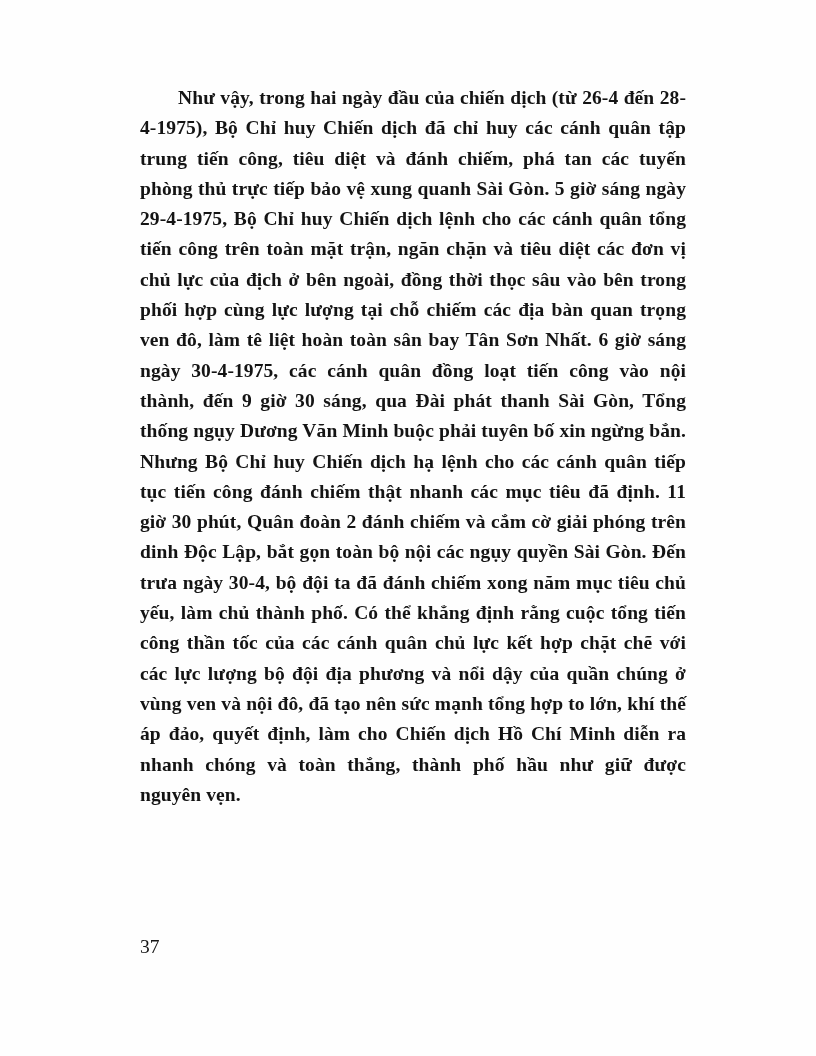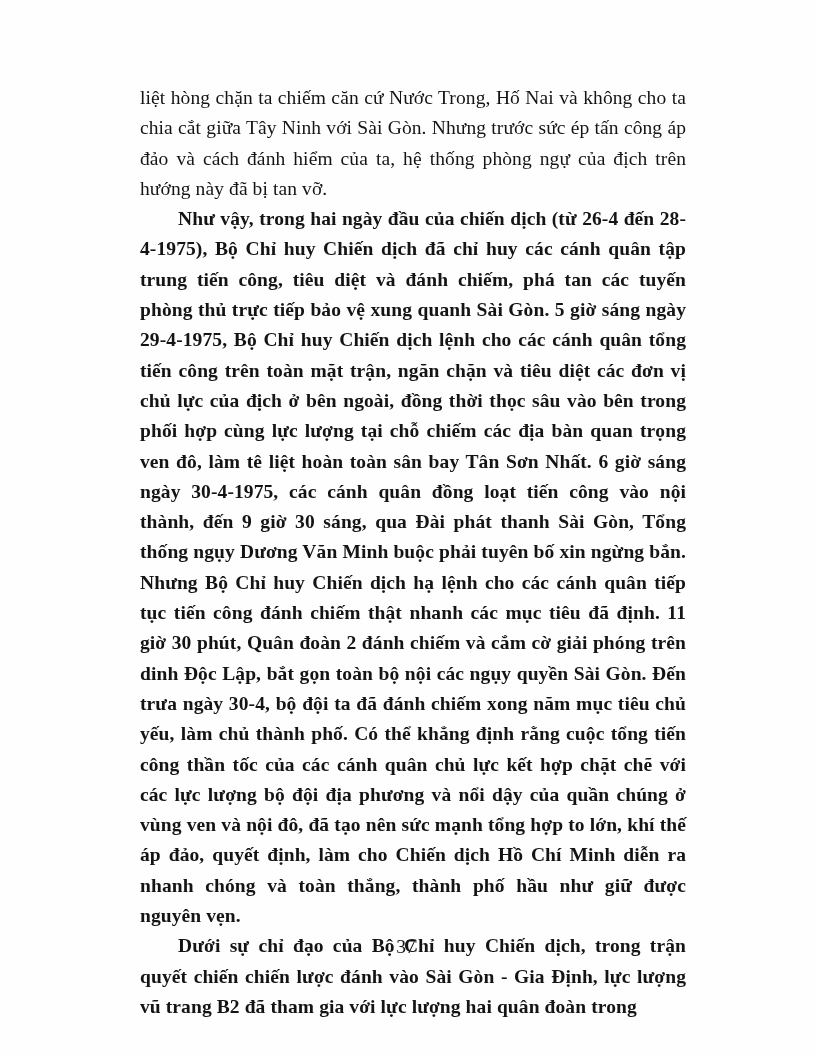--- a/index.html
+++ b/index.html
@@ -33,30 +33,28 @@
   }
   .text-block p.indent {
     text-indent: 38px;
     font-weight: bold;
   }
   .page-number {
     position: absolute;
     top: 932px;
     left: 140px;
     width: 546px;
-    text-align: center;
+    text-align: left;
     padding-right: 14px;
     box-sizing: border-box;
     font-size: 19.5px;
     line-height: 30px;
   }
 </style>
 </head>
 <body>
 
 <div class="page">
   <div class="text-block">
-    <p>liệt hòng chặn ta chiếm căn cứ Nước Trong, Hố Nai và không cho ta chia cắt giữa Tây Ninh với Sài Gòn. Nhưng trước sức ép tấn công áp đảo và cách đánh hiểm của ta, hệ thống phòng ngự của địch trên hướng này đã bị tan vỡ.</p>
     <p class="indent">Như vậy, trong hai ngày đầu của chiến dịch (từ 26-4 đến 28-4-1975), Bộ Chỉ huy Chiến dịch đã chỉ huy các cánh quân tập trung tiến công, tiêu diệt và đánh chiếm, phá tan các tuyến phòng thủ trực tiếp bảo vệ xung quanh Sài Gòn. 5 giờ sáng ngày 29-4-1975, Bộ Chỉ huy Chiến dịch lệnh cho các cánh quân tổng tiến công trên toàn mặt trận, ngăn chặn và tiêu diệt các đơn vị chủ lực của địch ở bên ngoài, đồng thời thọc sâu vào bên trong phối hợp cùng lực lượng tại chỗ chiếm các địa bàn quan trọng ven đô, làm tê liệt hoàn toàn sân bay Tân Sơn Nhất. 6 giờ sáng ngày 30-4-1975, các cánh quân đồng loạt tiến công vào nội thành, đến 9 giờ 30 sáng, qua Đài phát thanh Sài Gòn, Tổng thống ngụy Dương Văn Minh buộc phải tuyên bố xin ngừng bắn. Nhưng Bộ Chỉ huy Chiến dịch hạ lệnh cho các cánh quân tiếp tục tiến công đánh chiếm thật nhanh các mục tiêu đã định. 11 giờ 30 phút, Quân đoàn 2 đánh chiếm và cắm cờ giải phóng trên dinh Độc Lập, bắt gọn toàn bộ nội các ngụy quyền Sài Gòn. Đến trưa ngày 30-4, bộ đội ta đã đánh chiếm xong năm mục tiêu chủ yếu, làm chủ thành phố. Có thể khẳng định rằng cuộc tổng tiến công thần tốc của các cánh quân chủ lực kết hợp chặt chẽ với các lực lượng bộ đội địa phương và nổi dậy của quần chúng ở vùng ven và nội đô, đã tạo nên sức mạnh tổng hợp to lớn, khí thế áp đảo, quyết định, làm cho Chiến dịch Hồ Chí Minh diễn ra nhanh chóng và toàn thắng, thành phố hầu như giữ được nguyên vẹn.</p>
-    <p class="indent">Dưới sự chỉ đạo của Bộ Chỉ huy Chiến dịch, trong trận quyết chiến chiến lược đánh vào Sài Gòn - Gia Định, lực lượng vũ trang B2 đã tham gia với lực lượng hai quân đoàn trong</p>
   </div>
   <div class="page-number">37</div>
 </div>
 
 </body></html>

